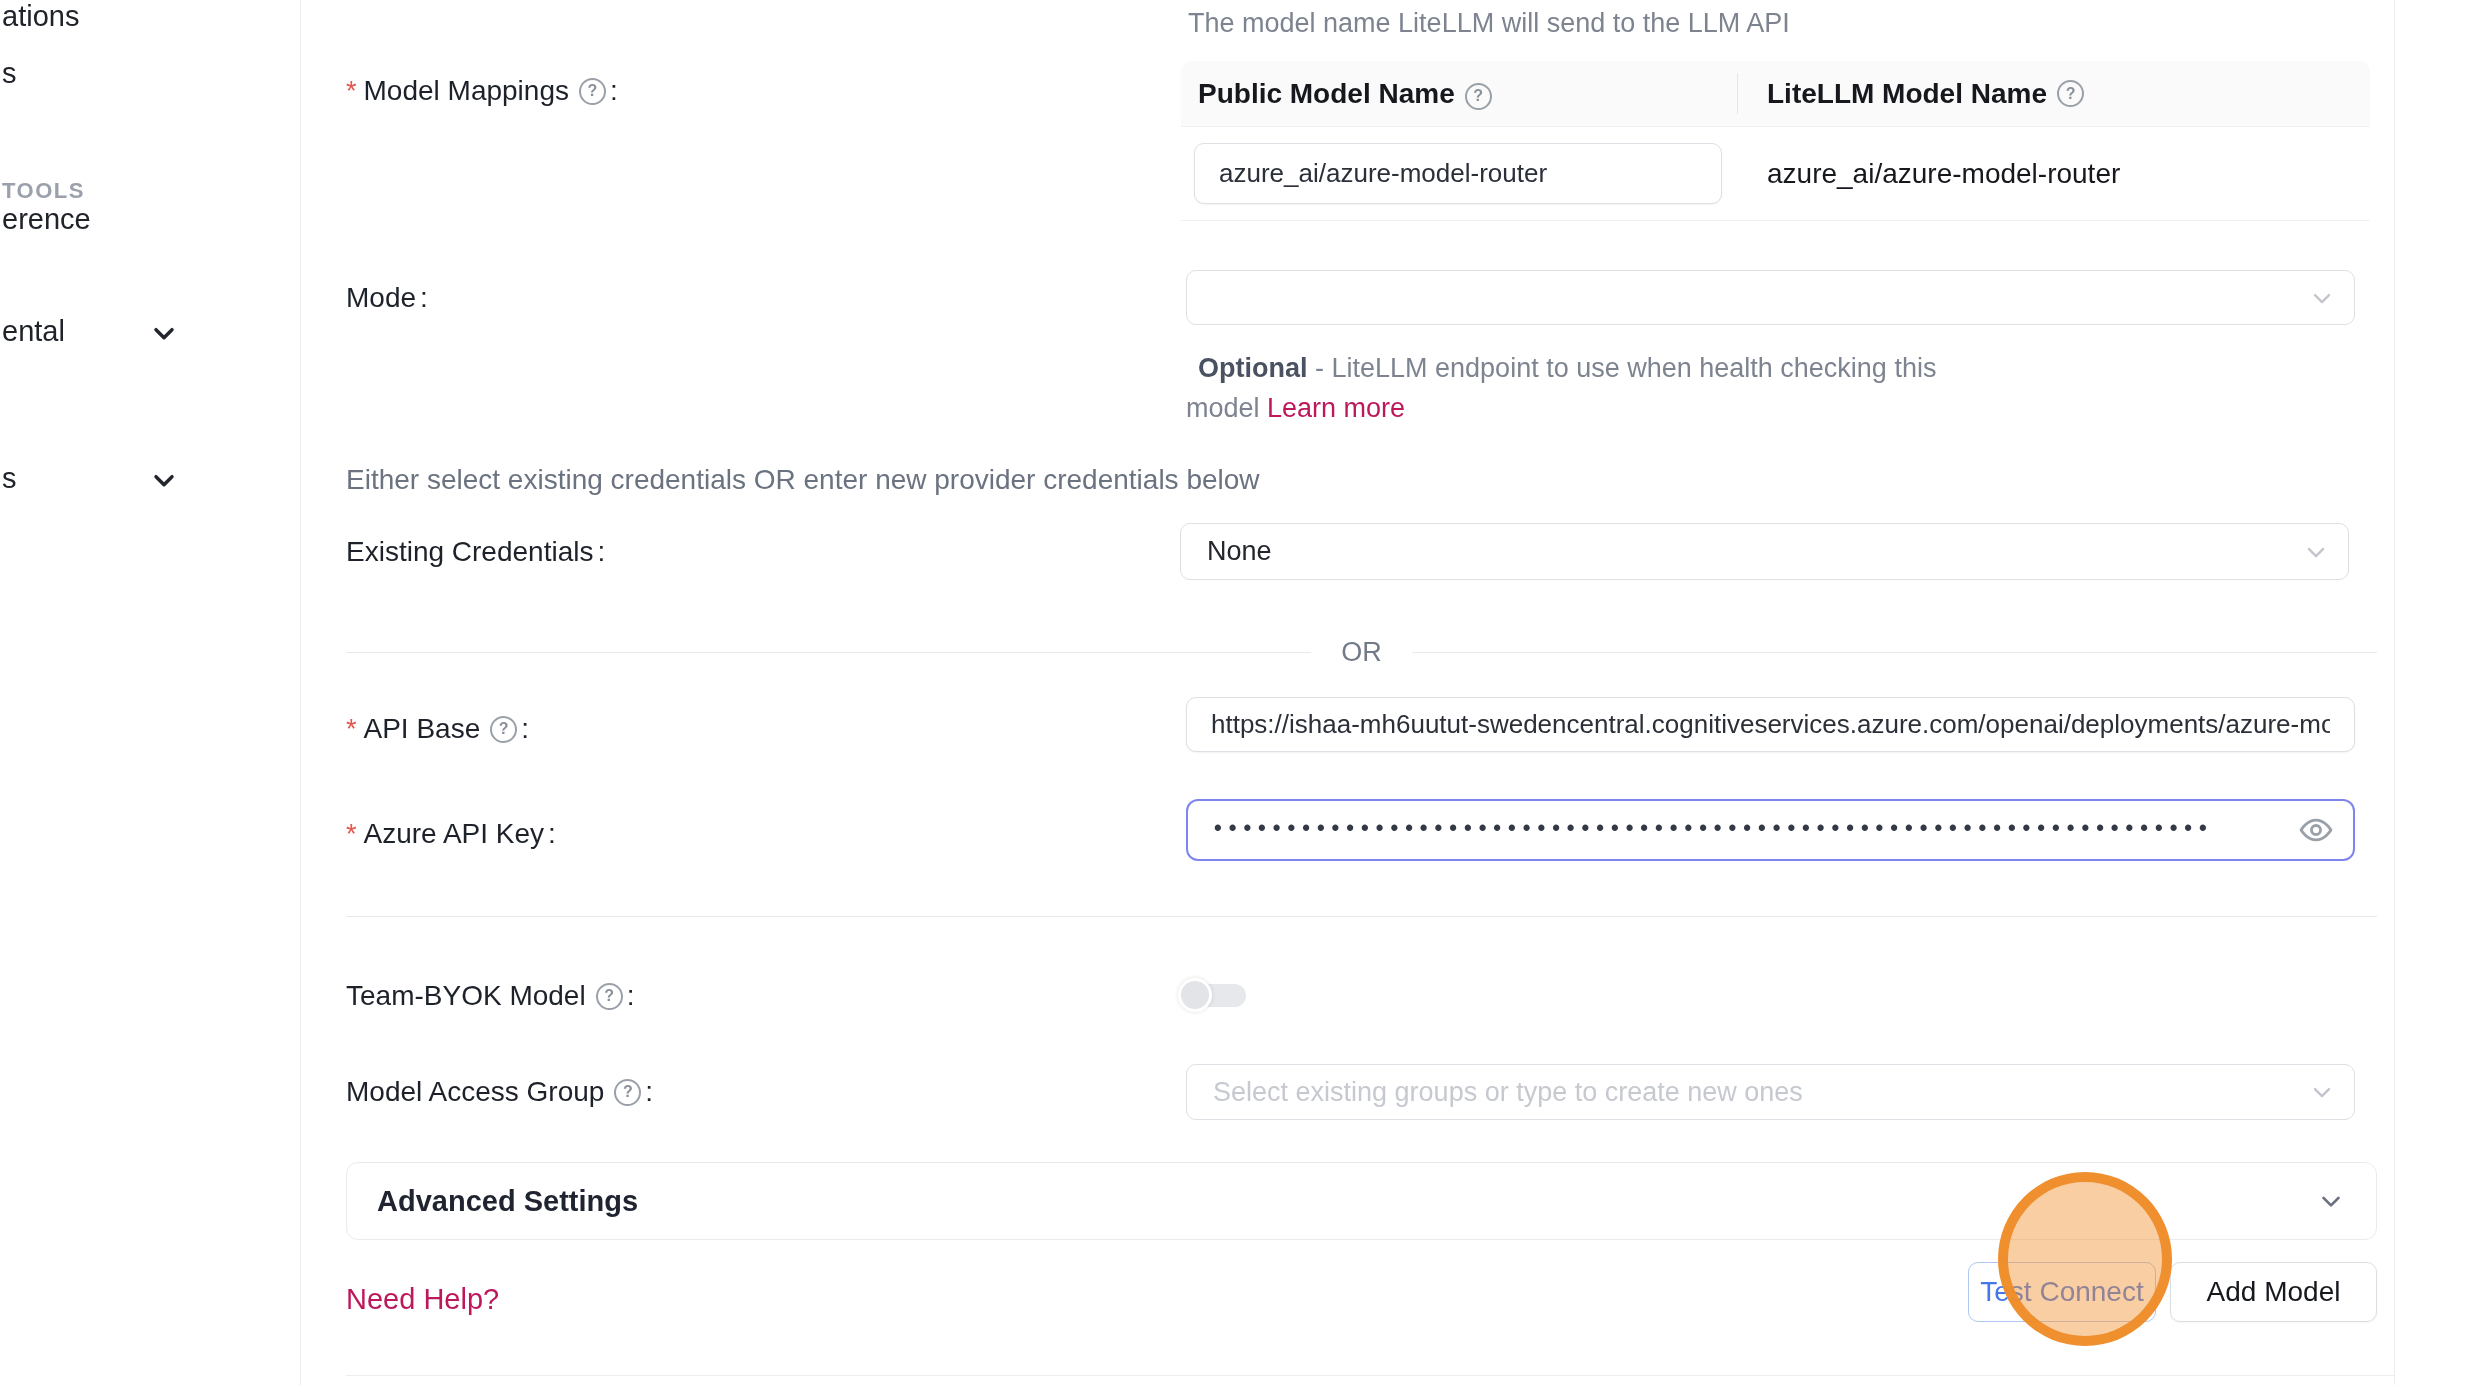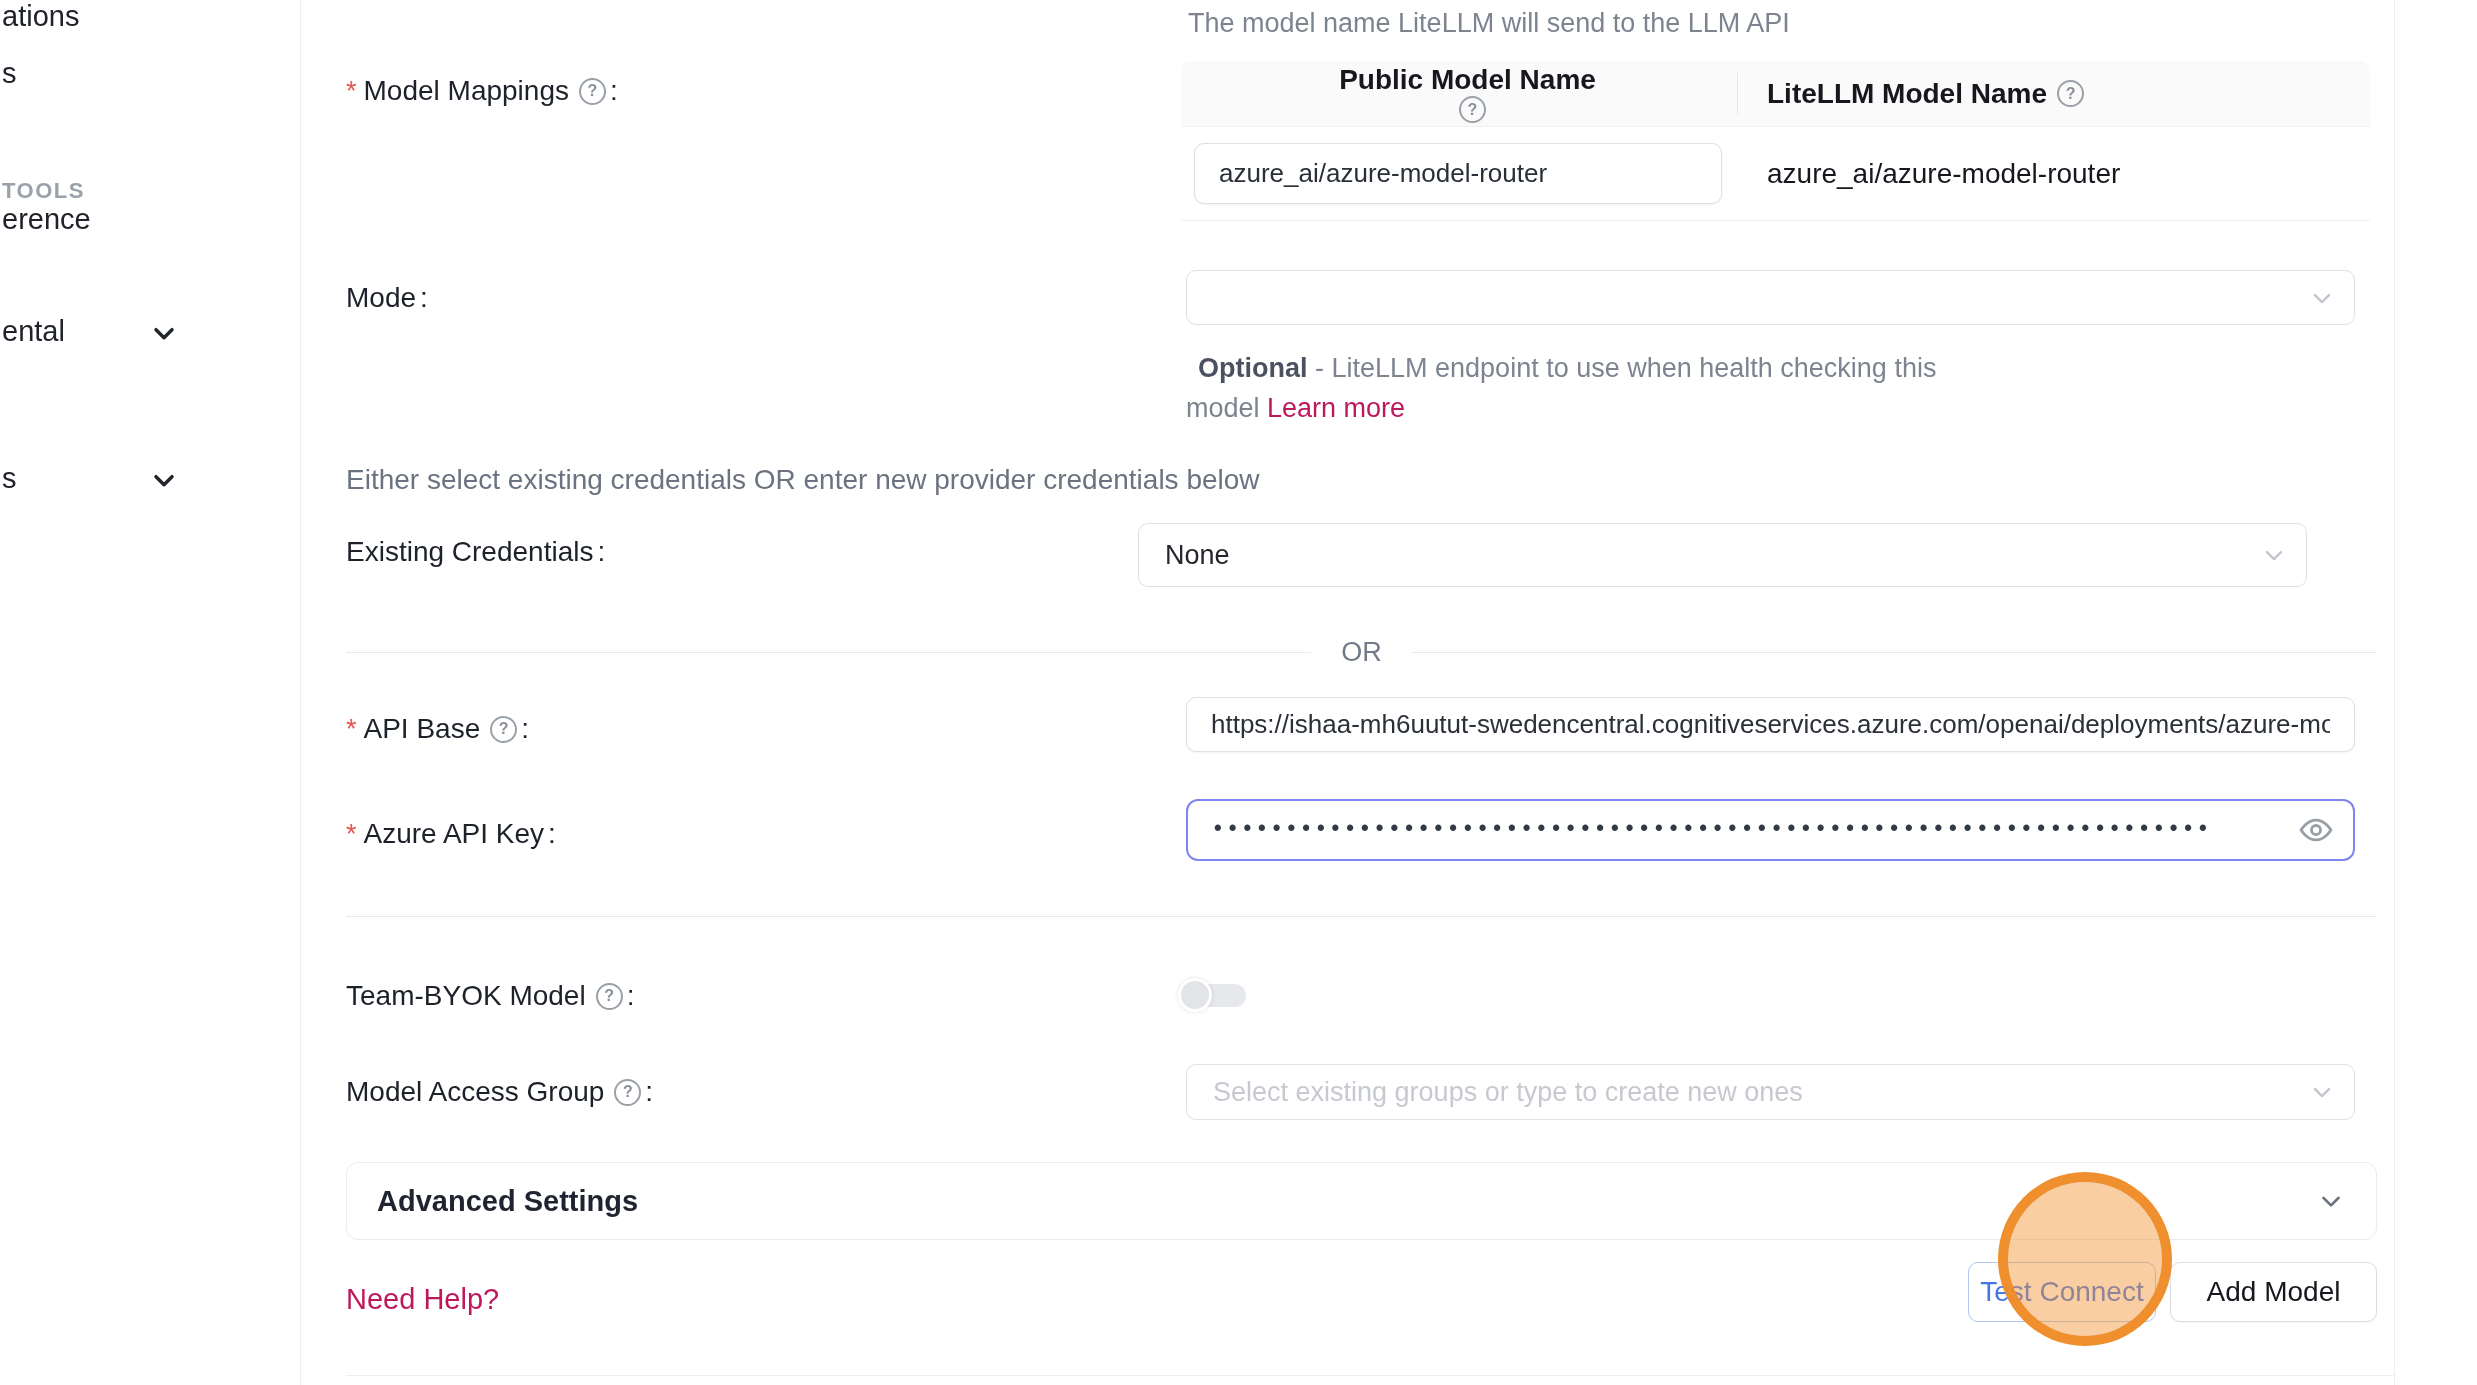--- a/index.html
+++ b/index.html
@@ -23,21 +23,21 @@
   .select-box .chev { position:absolute; right:18px; top:50%; transform:translateY(-50%); width:28px; height:28px; color:#c2c6cc; }
   .chev svg { width:100%; height:100%; display:block; }
   .placeholder { color:#c6c9cf; white-space:nowrap; overflow:hidden; }
   .text-input { background:#fff; border:1px solid #dcdfe3; border-radius:10px; font-family:"Liberation Sans", sans-serif; font-size:26px; color:#2a2f38; padding:0 24px; outline:none; box-shadow:0 1px 2px rgba(0,0,0,.05); }
 
   .helper { color:#7d8490; font-size:27px; }
 
   
   .map-table { position:absolute; left:1181px; top:61px; width:1189px; }
   .mt-head { display:flex; background:#fafafa; height:66px; align-items:center; border-bottom:1px solid #eef0f2; border-radius:10px 10px 0 0; position:relative; }
-  .mt-col1 { width:556px; padding-left:17px; display:flex; align-items:center;flex-direction:column; }
+  .mt-col1 { width:556px; padding-left:17px; display:flex; align-items:flex-end; }
   .mt-col2 { padding-left:30px; display:flex; align-items:center; }
   .mt-sep { position:absolute; left:556px; top:12px; bottom:12px; width:1px; background:#e4e6e9; }
   .mt-head .hlabel { font-size:28px; font-weight:700; color:#16181d; }
   .mt-body { display:flex; height:94px; border-bottom:1px solid #eef0f2; align-items:center; }
   .mt-input { margin-left:13px; width:528px; height:61px; }
   .mt-value { font-size:28px; color:#16181d; padding-left:30px; }
 
   
   .h-divider { position:absolute; left:346px; width:2031px; display:flex; align-items:center; }
   .h-divider .line { flex:1; height:1px; background:#e7e9ec; }
@@ -152,21 +152,21 @@
   <div class="mode-helper">
     <b>Optional</b><span> - LiteLLM endpoint to use when health checking this model </span><a class="link" style="font-size:27px;" href="#">Learn more</a>
   </div>
 
   <div style="position:absolute; left:346px; top:464px; font-size:28px; color:#6b7280;">Either select existing credentials OR enter new provider credentials below</div>
 
   <div class="field-label" style="top:535px;">
     <span>Existing Credentials</span>
     <span class="colon">:</span>
   </div>
-  <div class="select-box" style="left:1138px; top:523px; width:1169px; height:64px;">
+  <div class="select-box" style="left:1180px; top:523px; width:1169px; height:57px;">
     <span>None</span>
     <span class="chev">
       <svg viewBox="0 0 24 24">
           <path d="M6 9.5l6 6 6-6" fill="none" stroke="currentColor" stroke-width="2" stroke-linecap="round" stroke-linejoin="round"></path>
         </svg>
     </span>
   </div>
 
   <div class="h-divider" style="top:637px;">
     <div class="line"></div>

